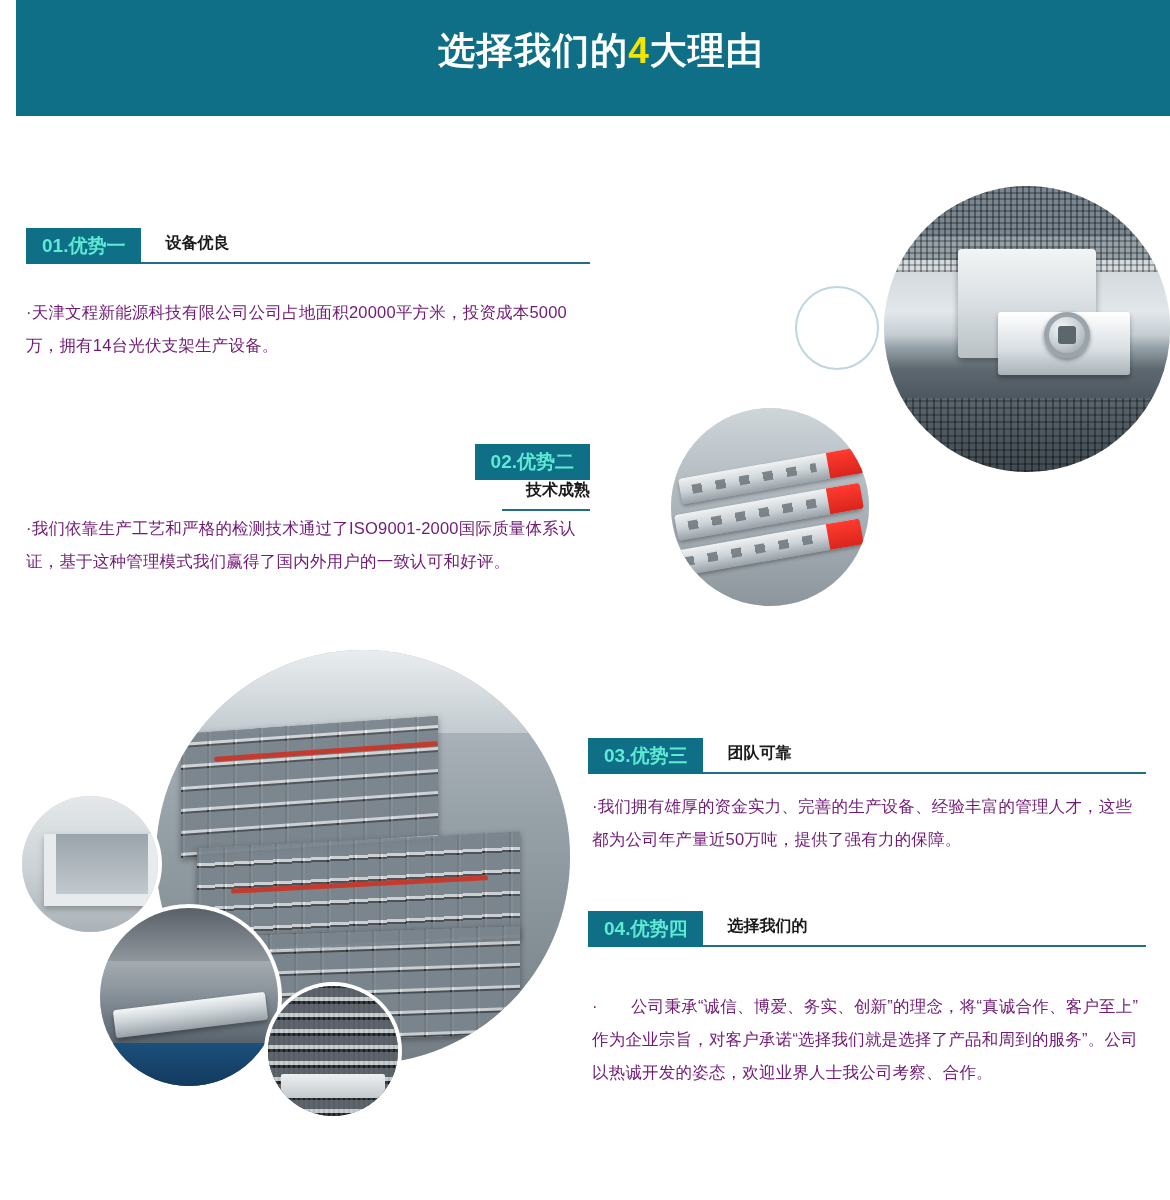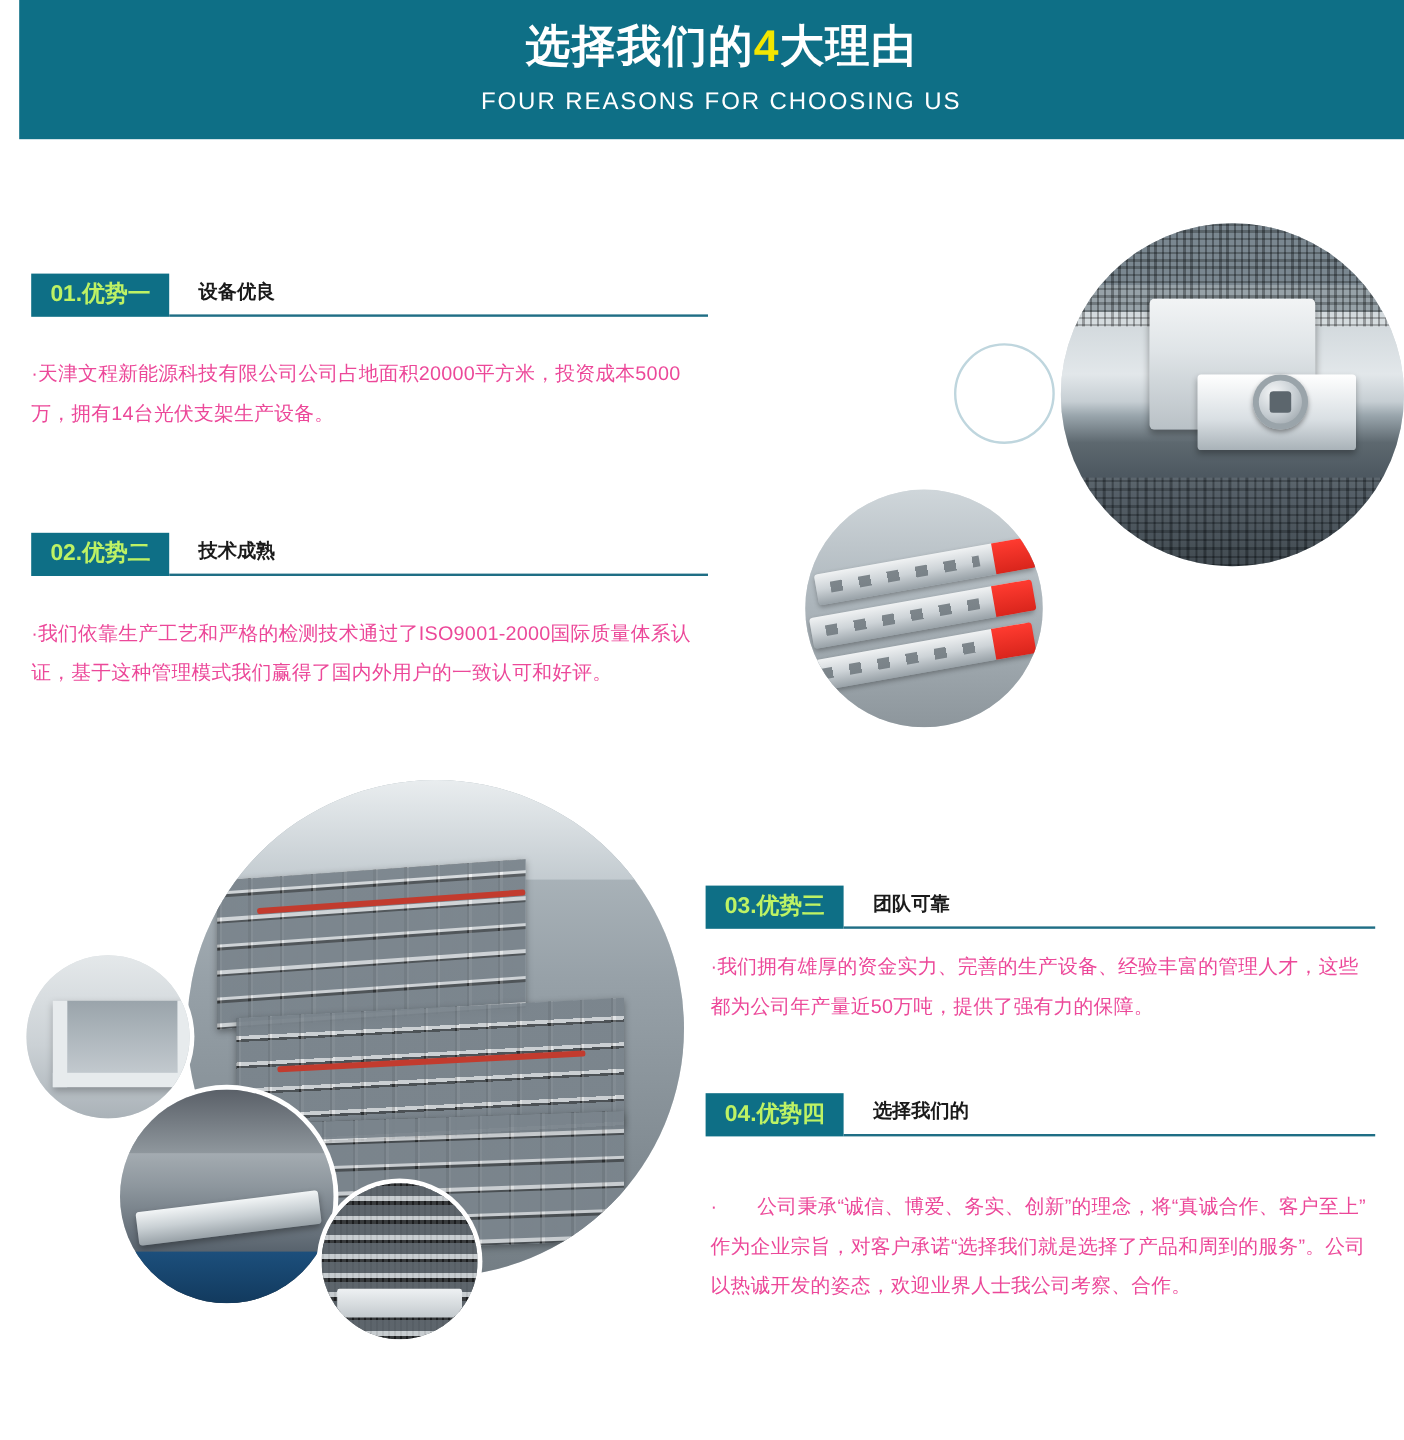--- a/index.html
+++ b/index.html
@@ -48,21 +48,21 @@
   }
 
   
   .reason-head {
     position: absolute;
     display: flex;
     align-items: flex-end;
   }
   .tag {
     background: #0e6f86;
-    color: #bef264;
+    color: #5eead4;
     font-size: 19px;
     font-weight: bold;
     padding: 8px 16px 9px 16px;
     line-height: 1;
     white-space: nowrap;
   }
   .reason-title-wrap {
     flex: 1;
     display: flex;
     flex-direction: column;
@@ -77,21 +77,21 @@
   .rule {
     height: 2px;
     background: #1f6e85;
     width: 100%;
   }
 
   
   .reason-body {
     position: absolute;
     font-size: 16.5px;
-    color: #ec4899;
+    color: #701a75;
     line-height: 2.0;
     letter-spacing: 0.2px;
   }
 
   
   .circle {
     position: absolute;
     border-radius: 50%;
     overflow: hidden;
     background: #d8dde0;
@@ -261,33 +261,32 @@
     border-radius: 2px;
   }
 </style>
 </head>
 <body>
 
 <div class="header">
   <div class="header-title">
     <span>选择我们的</span><span class="accent">4</span><span>大理由</span>
   </div>
-  <div class="header-sub">FOUR REASONS FOR CHOOSING US</div>
 </div>
 
 <div class="reason-head" style="left:26px; top:228px; width:564px;">
   <div class="tag">01.优势一</div>
   <div class="reason-title-wrap">
     <div class="reason-title">设备优良</div>
     <div class="rule"></div>
   </div>
 </div>
 <div class="reason-body" style="left:26px; top:296px; width:570px;">·天津文程新能源科技有限公司公司占地面积20000平方米，投资成本5000万，拥有14台光伏支架生产设备。</div>
 
-<div class="reason-head" style="left:26px; top:444px; width:564px;">
+<div class="reason-head" style="left:26px; top:444px; width:564px;flex-direction:column;">
   <div class="tag">02.优势二</div>
   <div class="reason-title-wrap">
     <div class="reason-title">技术成熟</div>
     <div class="rule"></div>
   </div>
 </div>
 <div class="reason-body" style="left:26px; top:512px; width:570px;">·我们依靠生产工艺和严格的检测技术通过了ISO9001-2000国际质量体系认证，基于这种管理模式我们赢得了国内外用户的一致认可和好评。</div>
 
 <div class="reason-head" style="left:588px; top:738px; width:558px;">
   <div class="tag">03.优势三</div>

